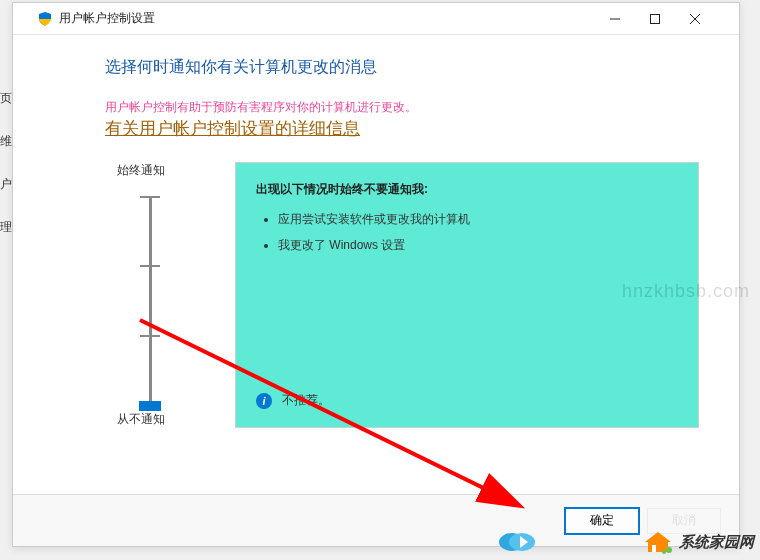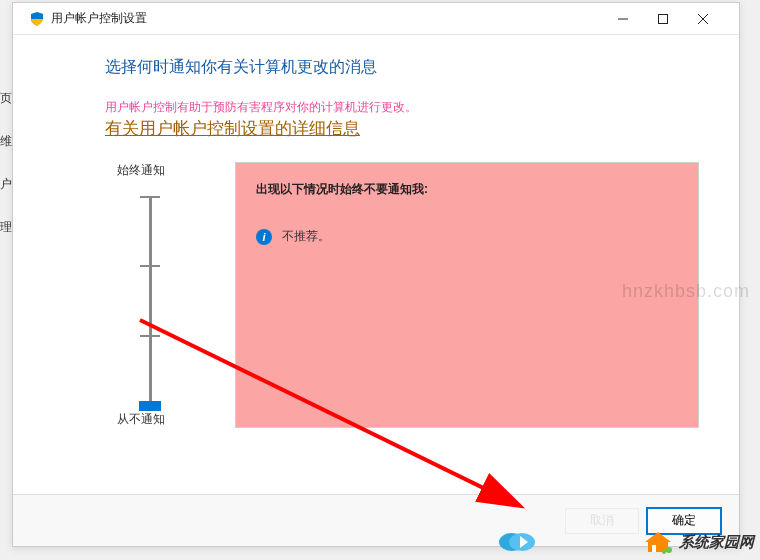--- a/index.html
+++ b/index.html
@@ -1,39 +1,39 @@
 <!DOCTYPE html>
 <html><head>
   <meta charset="utf-8">
   <style>
     * { margin: 0; padding: 0; box-sizing: border-box; font-family: "Microsoft YaHei", "Segoe UI", sans-serif; }
     body { background: #f0f0f0; width: 760px; height: 560px; position: relative; overflow: hidden; }
     .window { position: absolute; top: 2px; left: 12px; width: 728px; height: 545px; background: #fff; border: 1px solid #ccc; box-shadow: 0 2px 8px rgba(0,0,0,0.1); }
-    .titlebar { height: 32px; display: flex; align-items: center; padding: 0 16px; border-bottom: 1px solid #e5e5e5; }
+    .titlebar { height: 32px; display: flex; align-items: center; padding: 0 24px; border-bottom: 1px solid #e5e5e5; }
     .titlebar .icon { width: 16px; height: 16px; margin-right: 6px; display: flex; align-items: center; justify-content: center; }
     .titlebar .title { font-size: 12px; color: #222; flex: 1; }
     .win-controls { display: flex; }
     .win-controls .btn { width: 40px; height: 28px; display: flex; align-items: center; justify-content: center; color: #222; }
     .content { padding: 22px 40px 0 92px; }
     .heading { color: #1a5ba8; font-size: 16px; font-weight: 400; margin-bottom: 20px; }
     .desc { font-size: 12px; color: #ec4899; line-height: 1.6; }
     .link { color: #a16207; text-decoration: underline; cursor: pointer; font-size: 17px; }
     .slider-area { display: flex; margin-top: 22px; gap: 40px; }
     .slider-col { width: 90px; display: flex; flex-direction: column; align-items: center; position: relative; }
     .slider-label-top { font-size: 12px; color: #333; margin-bottom: 12px; align-self: flex-start; margin-left: 12px; }
     .slider-label-bottom { font-size: 12px; color: #333; margin-top: 0; align-self: flex-start; margin-left: 12px; }
     .slider-track-wrap { height: 220px; width: 50px; display: flex; align-items: center; justify-content: center; position: relative; }
     .slider-track { width: 3px; height: 210px; background: #888; position: relative; border-radius: 1px; }
     .slider-tick { position: absolute; width: 20px; height: 2px; background: #888; left: -9px; }
     .tick0 { top: 0; }
     .tick1 { top: 33%; }
     .tick2 { top: 66%; }
     .tick3 { bottom: 0; }
     .slider-thumb { position: absolute; width: 22px; height: 10px; background: #0078d4; left: -10px; bottom: -5px; cursor: pointer; }
-    .info-box { flex: 1; border: 1px solid #d0d0d0; padding: 18px 20px; min-height: 210px; background: #fca5a5; display: flex; flex-direction: column; }
+    .info-box { flex: 1; border: 1px solid #d0d0d0; padding: 18px 20px; min-height: 210px; background: #5eead4; display: flex; flex-direction: column; }
     .info-title { font-size: 12px; font-weight: bold; color: #222; margin-bottom: 12px; }
     .info-list { list-style: disc; padding-left: 22px; flex: 1; }
     .info-list li { font-size: 12px; color: #333; margin-bottom: 8px; line-height: 1.5; }
     .info-footer { display: flex; align-items: center; gap: 10px; margin-top: 18px; }
     .info-icon { width: 16px; height: 16px; border-radius: 50%; background: #0078d4; color: #fff; font-size: 11px; display: flex; align-items: center; justify-content: center; font-style: italic; font-weight: bold; }
     .info-footer-text { font-size: 12px; color: #333; }
     .dialog-footer { position: absolute; bottom: 0; left: 0; right: 0; height: 52px; border-top: 1px solid #ddd; background: #f8f8f8; display: flex; align-items: center; justify-content: flex-end; padding-right: 18px; gap: 8px; }
     .dlg-btn { min-width: 74px; height: 26px; font-size: 12px; border: 1px solid #888; background: #fdfdfd; cursor: pointer; display: flex; align-items: center; justify-content: center; }
     .dlg-btn.primary { border-color: #0078d4; outline: 1px solid #0078d4; }
     .left-cut { position: absolute; left: 0; top: 90px; width: 10px; font-size: 12px; color: #333; writing-mode: horizontal-tb; }
@@ -103,31 +103,35 @@
             <span class="slider-tick tick2"></span>
             <span class="slider-tick tick3"></span>
             <span class="slider-thumb"></span>
           </div>
         </div>
         <div class="slider-label-bottom">从不通知</div>
       </div>
 
       <div class="info-box">
         <div class="info-title">出现以下情况时始终不要通知我:</div>
+        <ul class="info-list">
+          <li>应用尝试安装软件或更改我的计算机</li>
+          <li>我更改了 Windows 设置</li>
+        </ul>
         <div class="info-footer">
           <span class="info-icon">i</span>
           <span class="info-footer-text">不推荐。</span>
         </div>
       </div>
     </div>
   </div>
 
   <div class="dialog-footer">
+    <button class="dlg-btn primary">确定</button>
     <button class="dlg-btn" style="opacity:0.1">取消</button>
-    <button class="dlg-btn primary">确定</button>
   </div>
 </div>
 
 <div class="watermark">hnzkhbsb.com</div>
 
 <div class="arrow-overlay">
   <svg viewBox="0 0 410 210">
     <defs>
       <marker id="ah" markerWidth="12" markerHeight="12" refX="10" refY="4" orient="auto">
         <path d="M0,0 L12,4 L0,8 Z" fill="#ff0000"></path>

